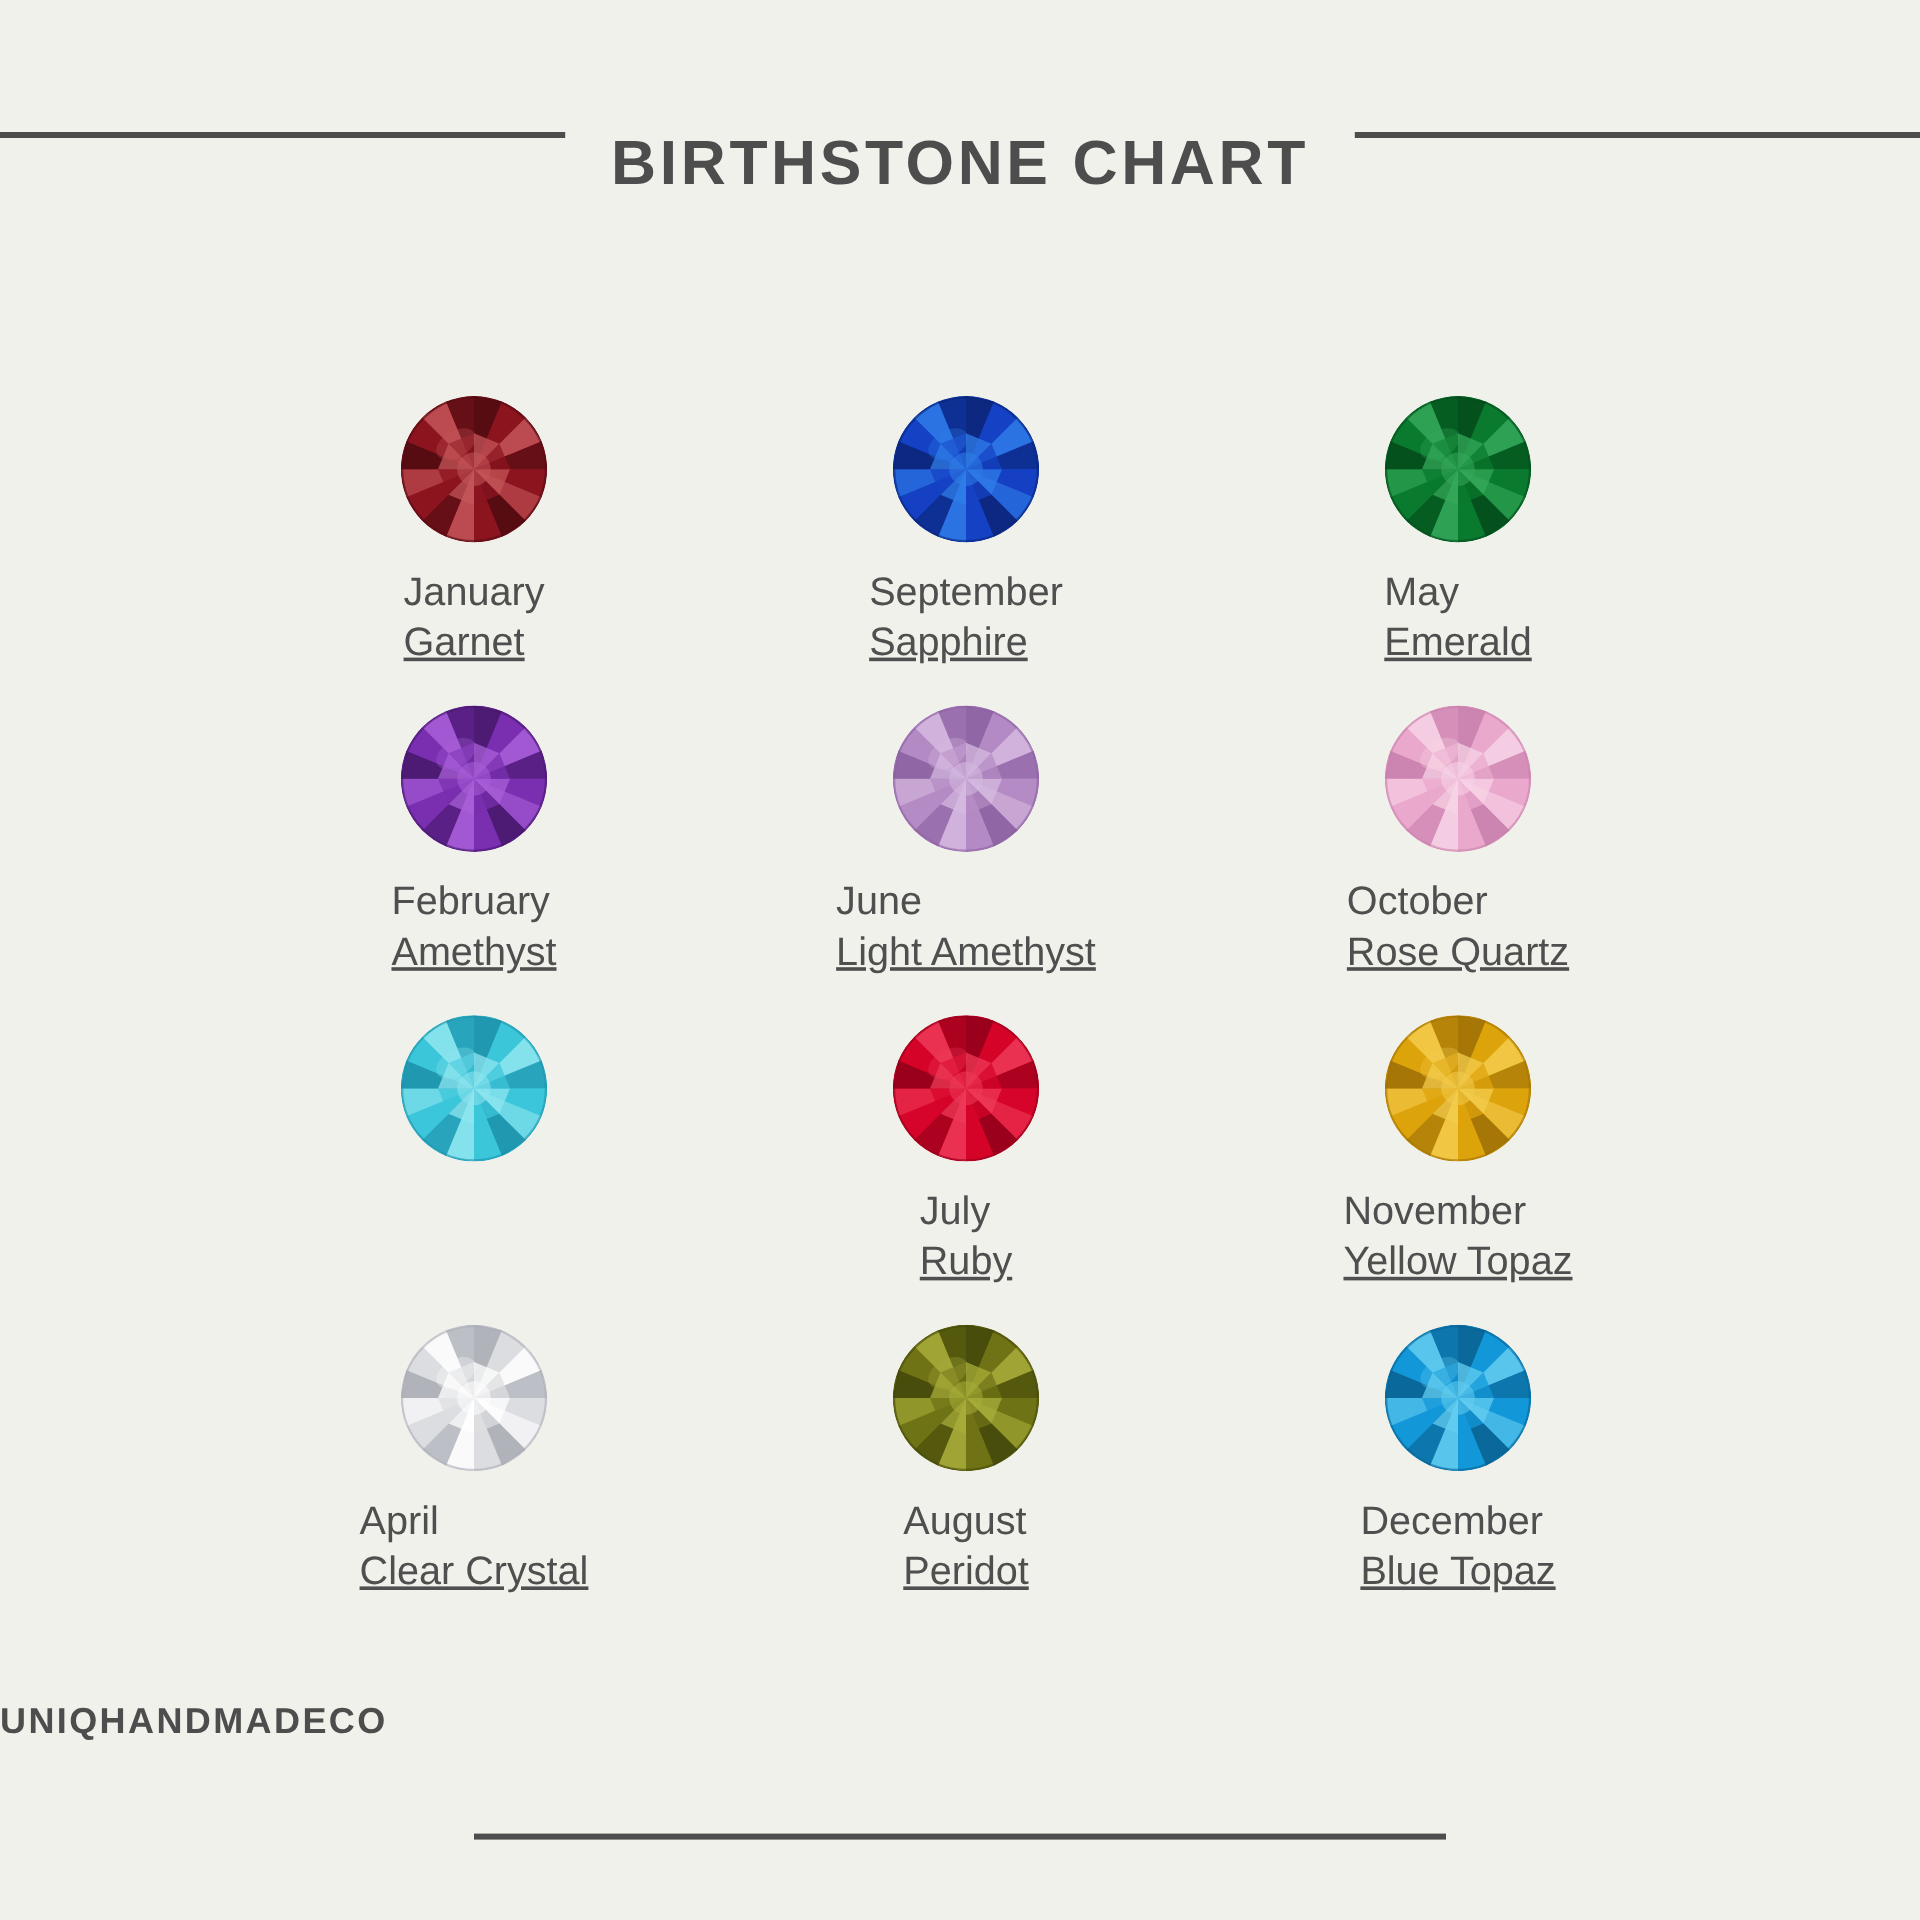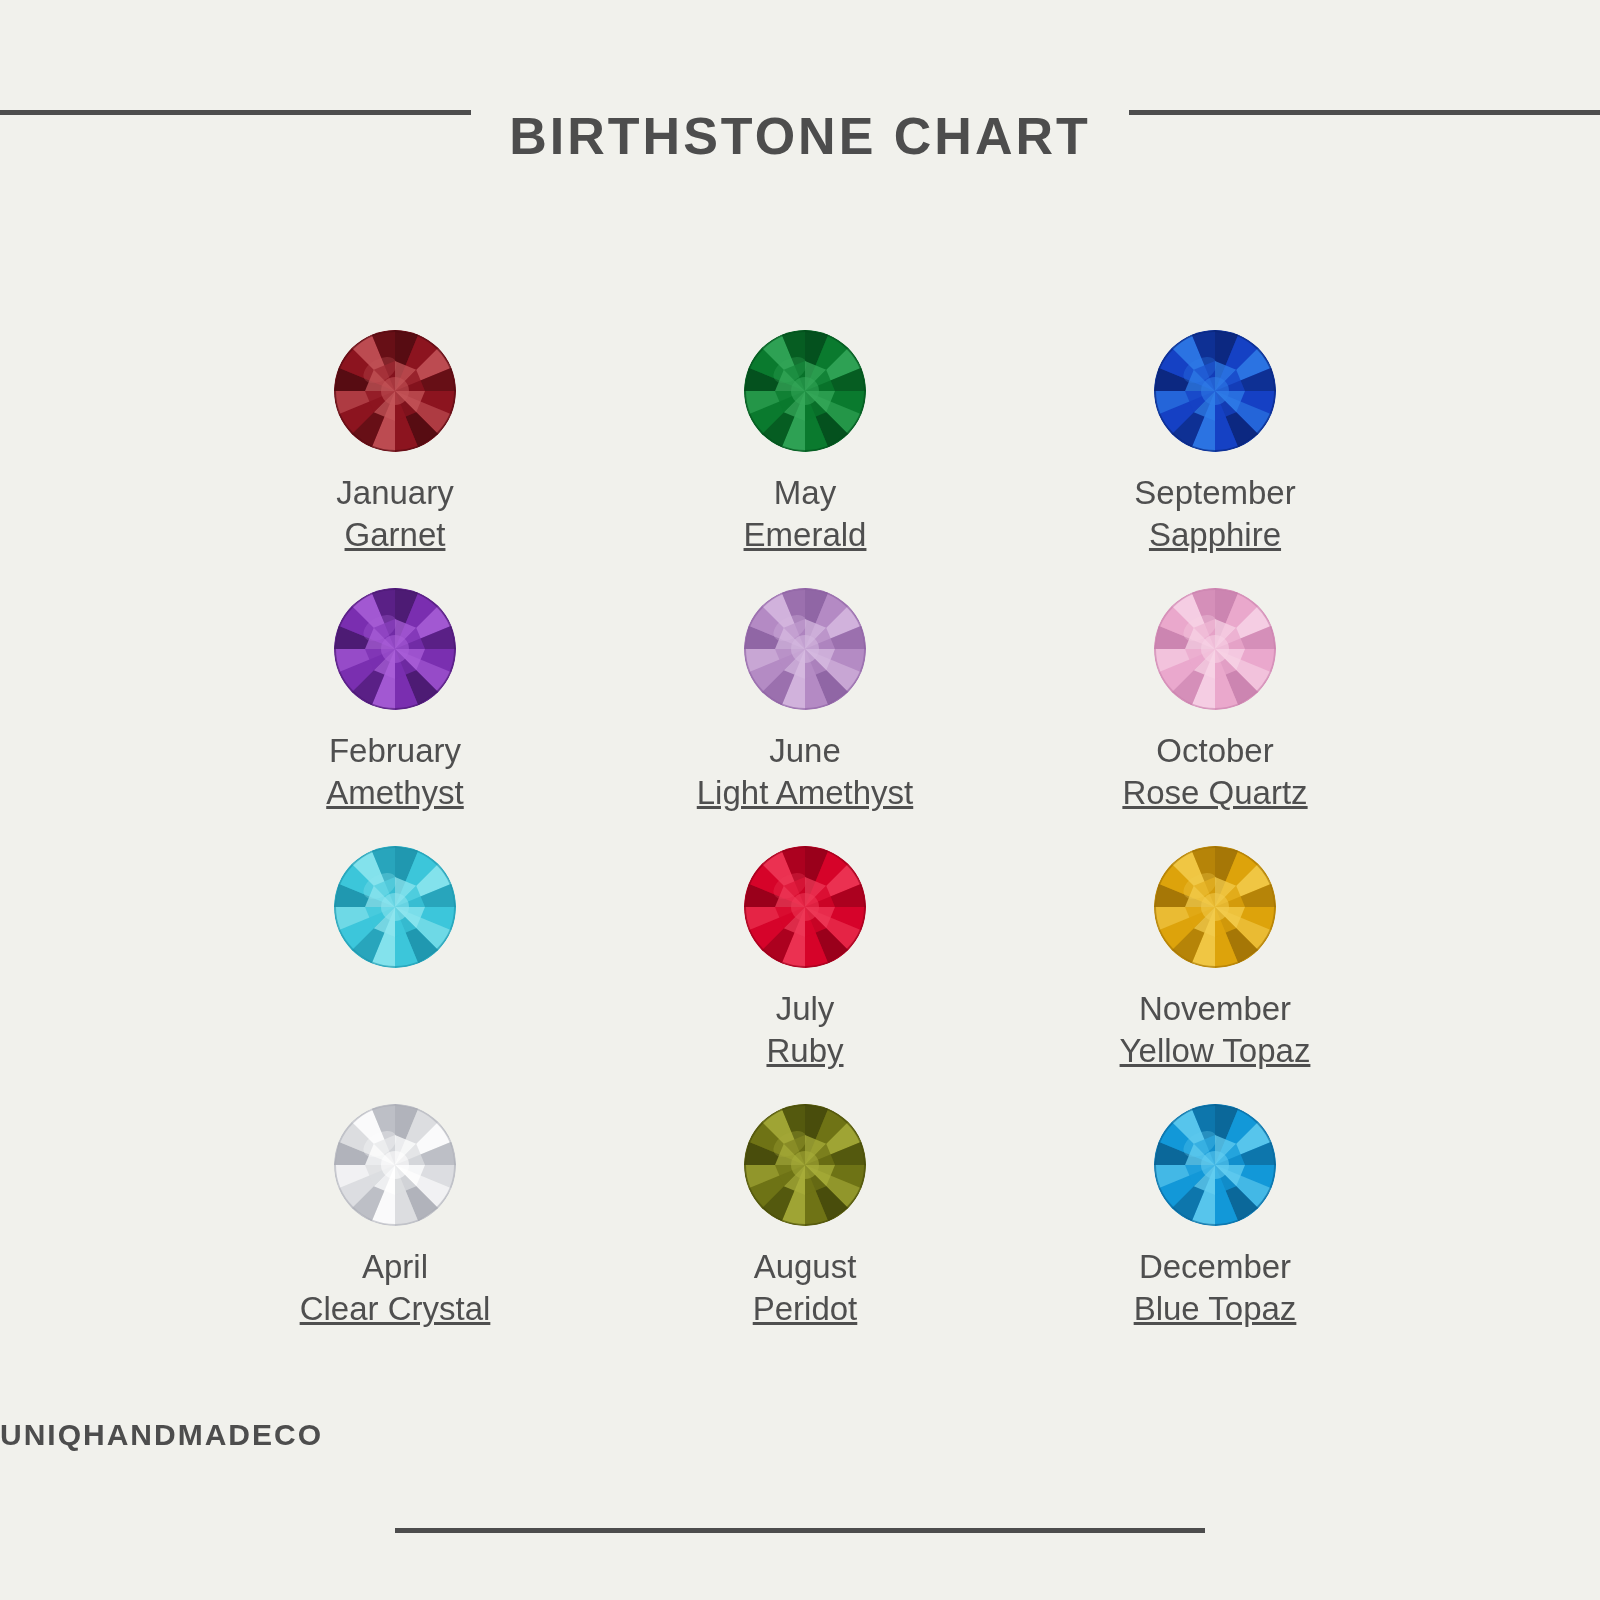--- a/index.html
+++ b/index.html
@@ -70,21 +70,21 @@
   .gem {
     width: 122px;
     height: 122px;
     border-radius: 50%;
     position: relative;
     overflow: hidden;
     flex: 0 0 auto;
   }
   .labels {
     margin-top: 20px;
-    text-align: center;
+    text-align: left;
     line-height: 1.28;
     font-size: 33px;
     color: #4f4f4f;
     white-space: nowrap;
   }
   .month { display: block; }
   .stone { display: block; text-decoration: underline; }
 
   
   .brand {
@@ -154,20 +154,60 @@
     <circle cx="61" cy="61" r="60" fill="none" stroke="#4e0b11" stroke-width="2" opacity="0.55"></circle>
     <ellipse cx="46" cy="40" rx="18" ry="11" fill="#c4555a" opacity="0.30" transform="rotate(-30 46 40)"></ellipse>
   </svg></div>
         <div class="labels">
           <span class="month">January</span>
           <span class="stone">Garnet</span>
         </div>
       </div>
       <div class="cell">
         <div class="gem"><svg width="122" height="122" viewBox="0 0 122 122">
+    <circle cx="61" cy="61" r="61" fill="#1541c4"></circle>
+    <g>
+              <path d="M61,61 L61.0,0.0 L84.3,4.6 Z" fill="#0a2475" opacity="0.85"></path>
+              <path d="M61,61 L84.3,4.6 L104.1,17.9 Z" fill="#1541c4" opacity="0.6"></path>
+              <path d="M61,61 L104.1,17.9 L117.4,37.7 Z" fill="#2f7de8" opacity="0.85"></path>
+              <path d="M61,61 L117.4,37.7 L122.0,61.0 Z" fill="#0a2475" opacity="0.6"></path>
+              <path d="M61,61 L122.0,61.0 L117.4,84.3 Z" fill="#1541c4" opacity="0.85"></path>
+              <path d="M61,61 L117.4,84.3 L104.1,104.1 Z" fill="#2f7de8" opacity="0.6"></path>
+              <path d="M61,61 L104.1,104.1 L84.3,117.4 Z" fill="#0a2475" opacity="0.85"></path>
+              <path d="M61,61 L84.3,117.4 L61.0,122.0 Z" fill="#1541c4" opacity="0.6"></path>
+              <path d="M61,61 L61.0,122.0 L37.7,117.4 Z" fill="#2f7de8" opacity="0.85"></path>
+              <path d="M61,61 L37.7,117.4 L17.9,104.1 Z" fill="#0a2475" opacity="0.6"></path>
+              <path d="M61,61 L17.9,104.1 L4.6,84.3 Z" fill="#1541c4" opacity="0.85"></path>
+              <path d="M61,61 L4.6,84.3 L0.0,61.0 Z" fill="#2f7de8" opacity="0.6"></path>
+              <path d="M61,61 L0.0,61.0 L4.6,37.7 Z" fill="#0a2475" opacity="0.85"></path>
+              <path d="M61,61 L4.6,37.7 L17.9,17.9 Z" fill="#1541c4" opacity="0.6"></path>
+              <path d="M61,61 L17.9,17.9 L37.7,4.6 Z" fill="#2f7de8" opacity="0.85"></path>
+              <path d="M61,61 L37.7,4.6 L61.0,0.0 Z" fill="#0a2475" opacity="0.6"></path>
+            </g>
+    <g>
+              <path d="M61,61 L91.0,61.0 L82.2,82.2 Z" fill="#2f7de8" opacity="0.75"></path>
+              <path d="M61,61 L82.2,82.2 L61.0,91.0 Z" fill="#1541c4" opacity="0.75"></path>
+              <path d="M61,61 L61.0,91.0 L39.8,82.2 Z" fill="#2f7de8" opacity="0.75"></path>
+              <path d="M61,61 L39.8,82.2 L31.0,61.0 Z" fill="#1541c4" opacity="0.75"></path>
+              <path d="M61,61 L31.0,61.0 L39.8,39.8 Z" fill="#2f7de8" opacity="0.75"></path>
+              <path d="M61,61 L39.8,39.8 L61.0,31.0 Z" fill="#1541c4" opacity="0.75"></path>
+              <path d="M61,61 L61.0,31.0 L82.2,39.8 Z" fill="#2f7de8" opacity="0.75"></path>
+              <path d="M61,61 L82.2,39.8 L91.0,61.0 Z" fill="#1541c4" opacity="0.75"></path>
+            </g>
+    <circle cx="61" cy="61" r="14" fill="#2f7de8" opacity="0.55"></circle>
+    <circle cx="61" cy="61" r="60" fill="none" stroke="#0a2475" stroke-width="2" opacity="0.55"></circle>
+    <ellipse cx="46" cy="40" rx="18" ry="11" fill="#2f7de8" opacity="0.30" transform="rotate(-30 46 40)"></ellipse>
+  </svg></div>
+        <div class="labels">
+          <span class="month">September</span>
+          <span class="stone">Sapphire</span>
+        </div>
+      </div>
+      <div class="cell">
+        <div class="gem"><svg width="122" height="122" viewBox="0 0 122 122">
     <circle cx="61" cy="61" r="61" fill="#0a7a2e"></circle>
     <g>
               <path d="M61,61 L61.0,0.0 L84.3,4.6 Z" fill="#044a1b" opacity="0.85"></path>
               <path d="M61,61 L84.3,4.6 L104.1,17.9 Z" fill="#0a7a2e" opacity="0.6"></path>
               <path d="M61,61 L104.1,17.9 L117.4,37.7 Z" fill="#35a85a" opacity="0.85"></path>
               <path d="M61,61 L117.4,37.7 L122.0,61.0 Z" fill="#044a1b" opacity="0.6"></path>
               <path d="M61,61 L122.0,61.0 L117.4,84.3 Z" fill="#0a7a2e" opacity="0.85"></path>
               <path d="M61,61 L117.4,84.3 L104.1,104.1 Z" fill="#35a85a" opacity="0.6"></path>
               <path d="M61,61 L104.1,104.1 L84.3,117.4 Z" fill="#044a1b" opacity="0.85"></path>
               <path d="M61,61 L84.3,117.4 L61.0,122.0 Z" fill="#0a7a2e" opacity="0.6"></path>
@@ -194,60 +234,20 @@
     <circle cx="61" cy="61" r="60" fill="none" stroke="#044a1b" stroke-width="2" opacity="0.55"></circle>
     <ellipse cx="46" cy="40" rx="18" ry="11" fill="#35a85a" opacity="0.30" transform="rotate(-30 46 40)"></ellipse>
   </svg></div>
         <div class="labels">
           <span class="month">May</span>
           <span class="stone">Emerald</span>
         </div>
       </div>
       <div class="cell">
         <div class="gem"><svg width="122" height="122" viewBox="0 0 122 122">
-    <circle cx="61" cy="61" r="61" fill="#1541c4"></circle>
-    <g>
-              <path d="M61,61 L61.0,0.0 L84.3,4.6 Z" fill="#0a2475" opacity="0.85"></path>
-              <path d="M61,61 L84.3,4.6 L104.1,17.9 Z" fill="#1541c4" opacity="0.6"></path>
-              <path d="M61,61 L104.1,17.9 L117.4,37.7 Z" fill="#2f7de8" opacity="0.85"></path>
-              <path d="M61,61 L117.4,37.7 L122.0,61.0 Z" fill="#0a2475" opacity="0.6"></path>
-              <path d="M61,61 L122.0,61.0 L117.4,84.3 Z" fill="#1541c4" opacity="0.85"></path>
-              <path d="M61,61 L117.4,84.3 L104.1,104.1 Z" fill="#2f7de8" opacity="0.6"></path>
-              <path d="M61,61 L104.1,104.1 L84.3,117.4 Z" fill="#0a2475" opacity="0.85"></path>
-              <path d="M61,61 L84.3,117.4 L61.0,122.0 Z" fill="#1541c4" opacity="0.6"></path>
-              <path d="M61,61 L61.0,122.0 L37.7,117.4 Z" fill="#2f7de8" opacity="0.85"></path>
-              <path d="M61,61 L37.7,117.4 L17.9,104.1 Z" fill="#0a2475" opacity="0.6"></path>
-              <path d="M61,61 L17.9,104.1 L4.6,84.3 Z" fill="#1541c4" opacity="0.85"></path>
-              <path d="M61,61 L4.6,84.3 L0.0,61.0 Z" fill="#2f7de8" opacity="0.6"></path>
-              <path d="M61,61 L0.0,61.0 L4.6,37.7 Z" fill="#0a2475" opacity="0.85"></path>
-              <path d="M61,61 L4.6,37.7 L17.9,17.9 Z" fill="#1541c4" opacity="0.6"></path>
-              <path d="M61,61 L17.9,17.9 L37.7,4.6 Z" fill="#2f7de8" opacity="0.85"></path>
-              <path d="M61,61 L37.7,4.6 L61.0,0.0 Z" fill="#0a2475" opacity="0.6"></path>
-            </g>
-    <g>
-              <path d="M61,61 L91.0,61.0 L82.2,82.2 Z" fill="#2f7de8" opacity="0.75"></path>
-              <path d="M61,61 L82.2,82.2 L61.0,91.0 Z" fill="#1541c4" opacity="0.75"></path>
-              <path d="M61,61 L61.0,91.0 L39.8,82.2 Z" fill="#2f7de8" opacity="0.75"></path>
-              <path d="M61,61 L39.8,82.2 L31.0,61.0 Z" fill="#1541c4" opacity="0.75"></path>
-              <path d="M61,61 L31.0,61.0 L39.8,39.8 Z" fill="#2f7de8" opacity="0.75"></path>
-              <path d="M61,61 L39.8,39.8 L61.0,31.0 Z" fill="#1541c4" opacity="0.75"></path>
-              <path d="M61,61 L61.0,31.0 L82.2,39.8 Z" fill="#2f7de8" opacity="0.75"></path>
-              <path d="M61,61 L82.2,39.8 L91.0,61.0 Z" fill="#1541c4" opacity="0.75"></path>
-            </g>
-    <circle cx="61" cy="61" r="14" fill="#2f7de8" opacity="0.55"></circle>
-    <circle cx="61" cy="61" r="60" fill="none" stroke="#0a2475" stroke-width="2" opacity="0.55"></circle>
-    <ellipse cx="46" cy="40" rx="18" ry="11" fill="#2f7de8" opacity="0.30" transform="rotate(-30 46 40)"></ellipse>
-  </svg></div>
-        <div class="labels">
-          <span class="month">September</span>
-          <span class="stone">Sapphire</span>
-        </div>
-      </div>
-      <div class="cell">
-        <div class="gem"><svg width="122" height="122" viewBox="0 0 122 122">
     <circle cx="61" cy="61" r="61" fill="#7a2fb0"></circle>
     <g>
               <path d="M61,61 L61.0,0.0 L84.3,4.6 Z" fill="#45186a" opacity="0.85"></path>
               <path d="M61,61 L84.3,4.6 L104.1,17.9 Z" fill="#7a2fb0" opacity="0.6"></path>
               <path d="M61,61 L104.1,17.9 L117.4,37.7 Z" fill="#a95fd8" opacity="0.85"></path>
               <path d="M61,61 L117.4,37.7 L122.0,61.0 Z" fill="#45186a" opacity="0.6"></path>
               <path d="M61,61 L122.0,61.0 L117.4,84.3 Z" fill="#7a2fb0" opacity="0.85"></path>
               <path d="M61,61 L117.4,84.3 L104.1,104.1 Z" fill="#a95fd8" opacity="0.6"></path>
               <path d="M61,61 L104.1,104.1 L84.3,117.4 Z" fill="#45186a" opacity="0.85"></path>
               <path d="M61,61 L84.3,117.4 L61.0,122.0 Z" fill="#7a2fb0" opacity="0.6"></path>

